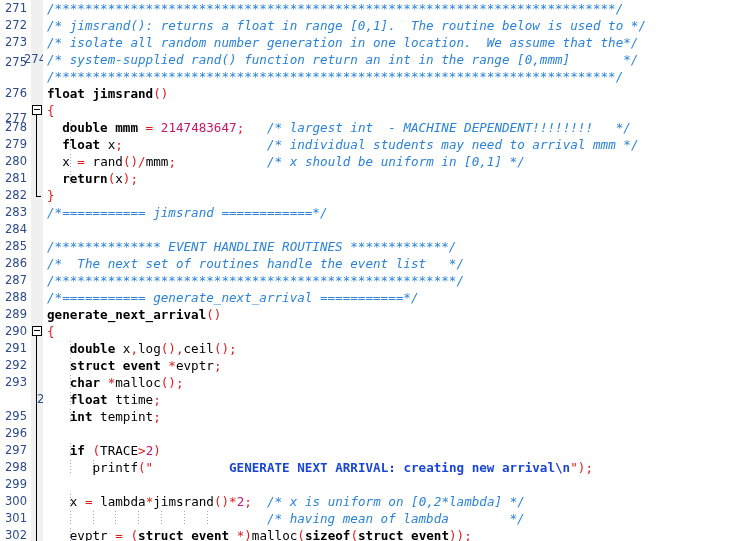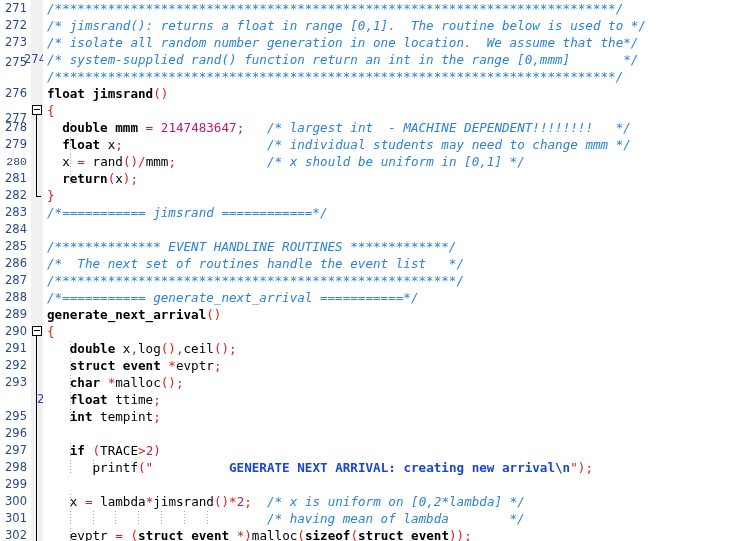--- a/index.html
+++ b/index.html
@@ -137,21 +137,21 @@
     <div id="gutter-numbers">
         <div class="lineno" style="top: 0px;">271</div>
         <div class="lineno" style="top: 17px;">272</div>
         <div class="lineno" style="top: 34px;">273</div>
         <div class="lineno" style="top: 51px; padding-left: 19px;">274</div>
         <div class="lineno" style="top: 54px;">275</div>
         <div class="lineno" style="top: 85px;">276</div>
         <div class="lineno" style="top: 110px;">277</div>
         <div class="lineno" style="top: 119px;">278</div>
         <div class="lineno" style="top: 136px;">279</div>
-        <div class="lineno" style="top: 153px; font-family: Liberation Mono, monospace;">280</div>
+        <div class="lineno" style="top: 153px;">280</div>
         <div class="lineno" style="top: 170px;">281</div>
         <div class="lineno" style="top: 187px;">282</div>
         <div class="lineno" style="top: 204px;">283</div>
         <div class="lineno" style="top: 221px;">284</div>
         <div class="lineno" style="top: 238px;">285</div>
         <div class="lineno" style="top: 255px;">286</div>
         <div class="lineno" style="top: 272px;">287</div>
         <div class="lineno" style="top: 289px;">288</div>
         <div class="lineno" style="top: 306px;">289</div>
         <div class="lineno" style="top: 323px;">290</div>
@@ -179,21 +179,21 @@
 
   <div id="code">
       <div class="code-line"><span class="txt"><span class="cmt">/**************************************************************************/</span></span></div>
       <div class="code-line"><span class="txt"><span class="cmt">/* jimsrand(): returns a float in range [0,1].  The routine below is used to */</span></span></div>
       <div class="code-line"><span class="txt"><span class="cmt">/* isolate all random number generation in one location.  We assume that the*/</span></span></div>
       <div class="code-line"><span class="txt"><span class="cmt">/* system-supplied rand() function return an int in the range [0,mmm]       */</span></span></div>
       <div class="code-line"><span class="txt"><span class="cmt">/**************************************************************************/</span></span></div>
       <div class="code-line"><span class="txt"><span class="kw">float</span><span class="id"> </span><span class="fn">jimsrand</span><span class="op">()</span></span></div>
       <div class="code-line"><span class="txt"><span class="op">{</span></span></div>
       <div class="code-line"><span class="iguide" style="left: 26.8px;"></span><span class="txt"><span class="id">  </span><span class="kw">double</span><span class="id"> </span><span class="kw">mmm</span><span class="id"> </span><span class="op">=</span><span class="id"> </span><span class="num">2147483647</span><span class="op">;</span><span class="id">   </span><span class="cmt">/* largest int  - MACHINE DEPENDENT!!!!!!!!   */</span></span></div>
-      <div class="code-line"><span class="iguide" style="left: 26.8px;"></span><span class="txt"><span class="id">  </span><span class="kw">float</span><span class="id"> </span><span class="id">x</span><span class="op">;</span><span class="id">                   </span><span class="cmt">/* individual students may need to change mmm */</span></span></div>
+      <div class="code-line"><span class="iguide" style="left: 26.8px;"></span><span class="txt"><span class="id">  </span><span class="kw">float</span><span class="id"> </span><span class="id">x</span><span class="op">;</span><span class="id">                   </span><span class="cmt">/* individual students may need to arrival mmm */</span></span></div>
       <div class="code-line"><span class="iguide" style="left: 26.8px;"></span><span class="txt"><span class="id">  </span><span class="id">x</span><span class="id"> </span><span class="op">=</span><span class="id"> </span><span class="id">rand</span><span class="op">()/</span><span class="id">mmm</span><span class="op">;</span><span class="id">            </span><span class="cmt">/* x should be uniform in [0,1] */</span></span></div>
       <div class="code-line"><span class="iguide" style="left: 26.8px;"></span><span class="txt"><span class="id">  </span><span class="kw">return</span><span class="op">(</span><span class="id">x</span><span class="op">);</span></span></div>
       <div class="code-line"><span class="txt"><span class="op">}</span></span></div>
       <div class="code-line"><span class="txt"><span class="cmt">/*=========== jimsrand ============*/</span></span></div>
       <div class="code-line"><span class="txt">&nbsp;</span></div>
       <div class="code-line"><span class="txt"><span class="cmt">/************** EVENT HANDLINE ROUTINES *************/</span></span></div>
       <div class="code-line"><span class="txt"><span class="cmt">/*  The next set of routines handle the event list   */</span></span></div>
       <div class="code-line"><span class="txt"><span class="cmt">/*****************************************************/</span></span></div>
       <div class="code-line"><span class="txt"><span class="cmt">/*=========== generate_next_arrival ===========*/</span></span></div>
       <div class="code-line"><span class="txt"><span class="fn">generate_next_arrival</span><span class="op">()</span></span></div>

